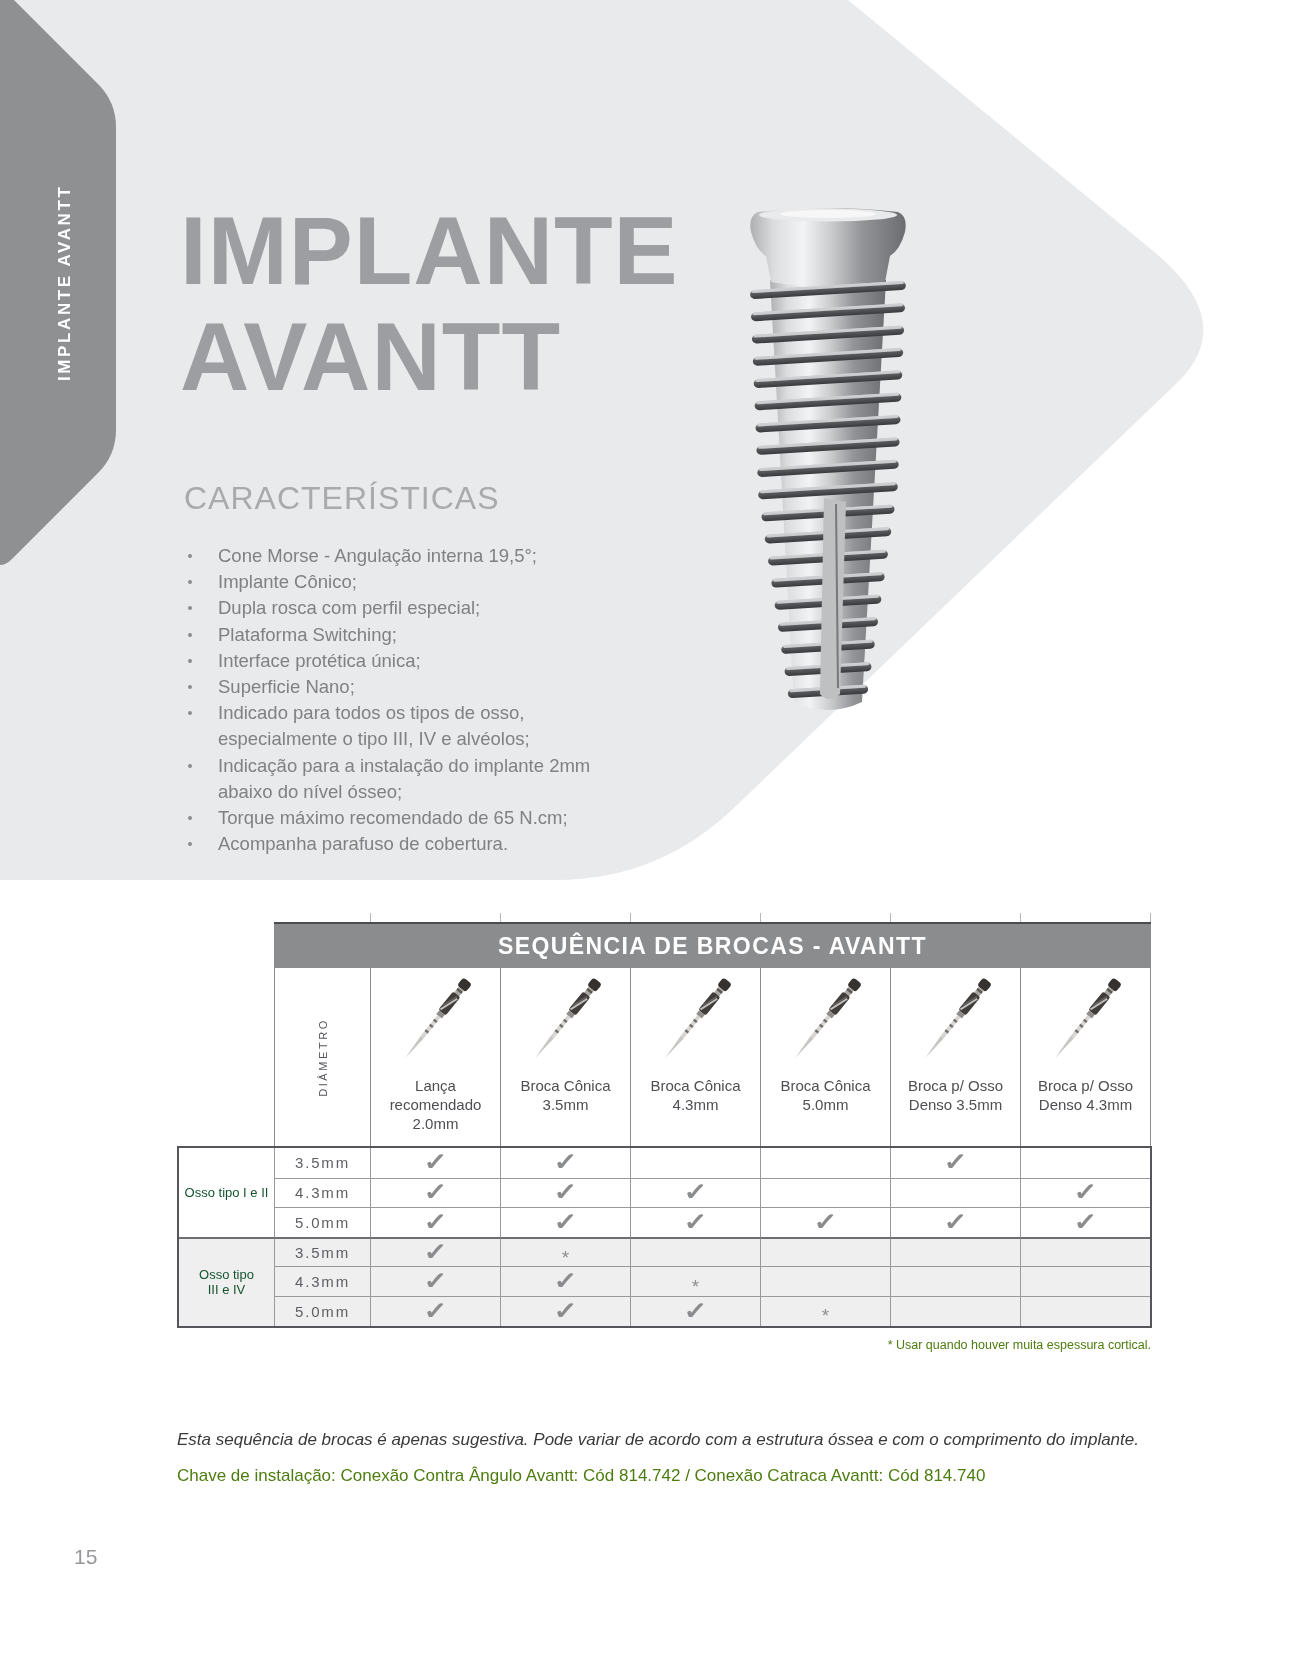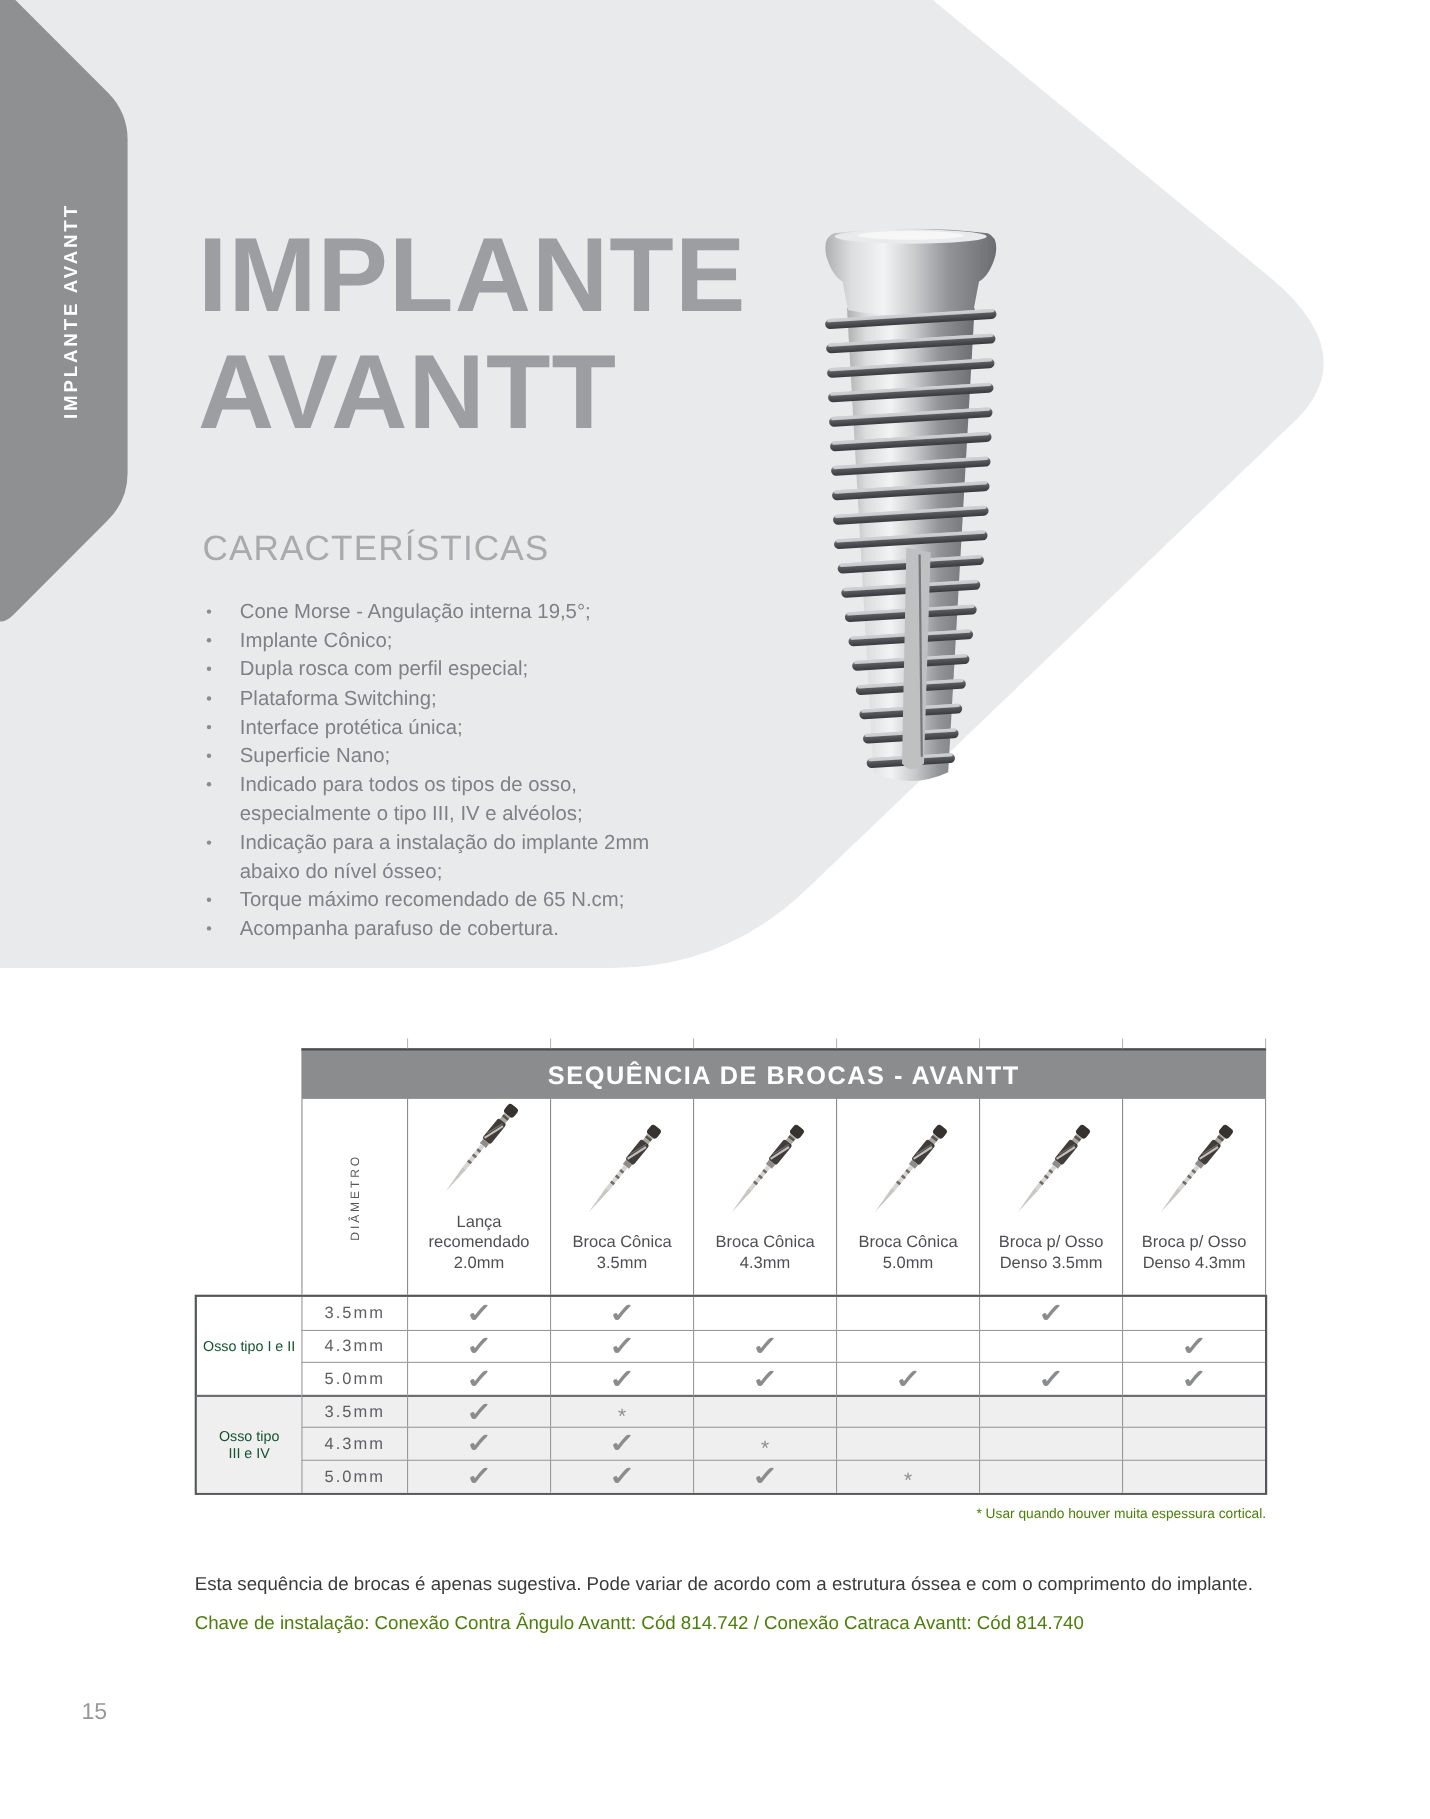--- a/index.html
+++ b/index.html
@@ -22,21 +22,21 @@
   .char-heading{left:184px;top:480px;color:#a8aaac;font-size:32px;letter-spacing:1px;font-weight:400;}
   
   .char-list{left:184px;top:543px;width:520px;list-style:none;margin:0;padding:0;}
   .char-list li{display:flex;}
   .char-list .dot-col{width:34px;flex:0 0 34px;padding-top:11px;}
   .char-list .dot{display:block;width:4px;height:4px;border-radius:50%;background:#8a8c8e;margin-left:4px;}
   .char-list .txt{font-size:18.5px;line-height:26.2px;color:#7f8184;white-space:pre-line;}
   
   .implant-wrap{left:740px;top:202px;width:176px;height:560px;}
   
-  .dtable{left:177px;top:953px;width:977px;}
+  .dtable{left:177px;top:922px;width:977px;}
   .t-header{
     margin-left:97px;width:877px;height:46px;box-sizing:border-box;
     background:#8b8c8e;border-top:2px solid #4b4c4e;
     display:flex;align-items:center;justify-content:center;
     color:#ffffff;font-size:23px;font-weight:bold;letter-spacing:1.4px;
   }
   .t-ticks{position:absolute;top:-9px;left:97px;width:877px;height:9px;pointer-events:none;}
   .t-tick{position:absolute;top:0;width:1px;height:9px;background:#b7b8ba;}
   .t-toprow{
     margin-left:97px;width:877px;box-sizing:border-box;display:flex;height:178px;
@@ -45,41 +45,41 @@
   .diam-cell{
     width:96px;flex:0 0 96px;box-sizing:border-box;border-right:1px solid #8a8b8d;
     display:flex;align-items:center;justify-content:center;
   }
   .diam-vert{
     writing-mode:vertical-rl;transform:rotate(180deg);
     font-size:11px;letter-spacing:2.6px;color:#55565a;
   }
   .drill-cell{
     width:130px;flex:0 0 130px;box-sizing:border-box;border-right:1px solid #8a8b8d;
-    display:flex;flex-direction:column;align-items:center;justify-content:flex-end;
-    padding-bottom:19px;
+    display:flex;flex-direction:column;align-items:center;
+    padding-bottom:9px;
   }
   .drill-icon{height:104px;display:flex;align-items:center;justify-content:center;margin-bottom:4px;}
   .drill-icon svg{transform:rotate(39deg);}
   .drill-label{font-size:15px;line-height:19px;color:#4e4f52;text-align:center;}
   .t-body{
     display:grid;grid-template-columns:95px 96px repeat(6,130px);grid-auto-rows:29.6px;
     border:2px solid #55565a;width:971px;box-sizing:content-box;background:#ffffff;
   }
   .t-body > div{box-sizing:border-box;display:flex;align-items:center;justify-content:center;border-left:1px solid #98999b;}
   .t-body > .g-label{border-left:none;font-size:13px;line-height:15px;color:#14532d;text-align:center;white-space:pre-line;}
   .t-body .d-cell{font-size:15px;letter-spacing:1.8px;color:#5e5f62;}
   .t-body .bt{border-top:1px solid #98999b;}
   .t-body .thick-top{border-top:2px solid #6d6e71;}
   .t-body .g2{background:#efeff0;}
   .check{font-size:23px;font-weight:bold;color:#8b8c8e;display:inline-block;transform:scale(1.25,1.05);}
   .ast{font-size:19px;color:#8d8e90;display:inline-block;transform:translateY(5px);}
   .t-footnote{margin-top:10px;width:974px;text-align:right;font-size:12.5px;color:#4d7c0f;}
   
-  .footer-1{left:177px;top:1430px;font-size:17px;color:#3a3a3b;}
+  .footer-1{left:177px;top:1430px;font-size:17px;color:#3a3a3b;font-style:italic;}
   .footer-2{left:177px;top:1466px;font-size:17px;color:#4d7c0f;}
   .page-num{left:74px;top:1545px;font-size:21px;color:#97989b;}
 </style>
 </head>
 <body>
 
 <svg class="abs bg-arrow" width="1300" height="1654" viewBox="0 0 1300 1654">
   <path d="M0,0 L848,0 L1152,250 Q1238,320 1180,380 L736,806 Q660,880 556,880 L0,880 Z" fill="#e9eaeb"></path>
 </svg>
 

